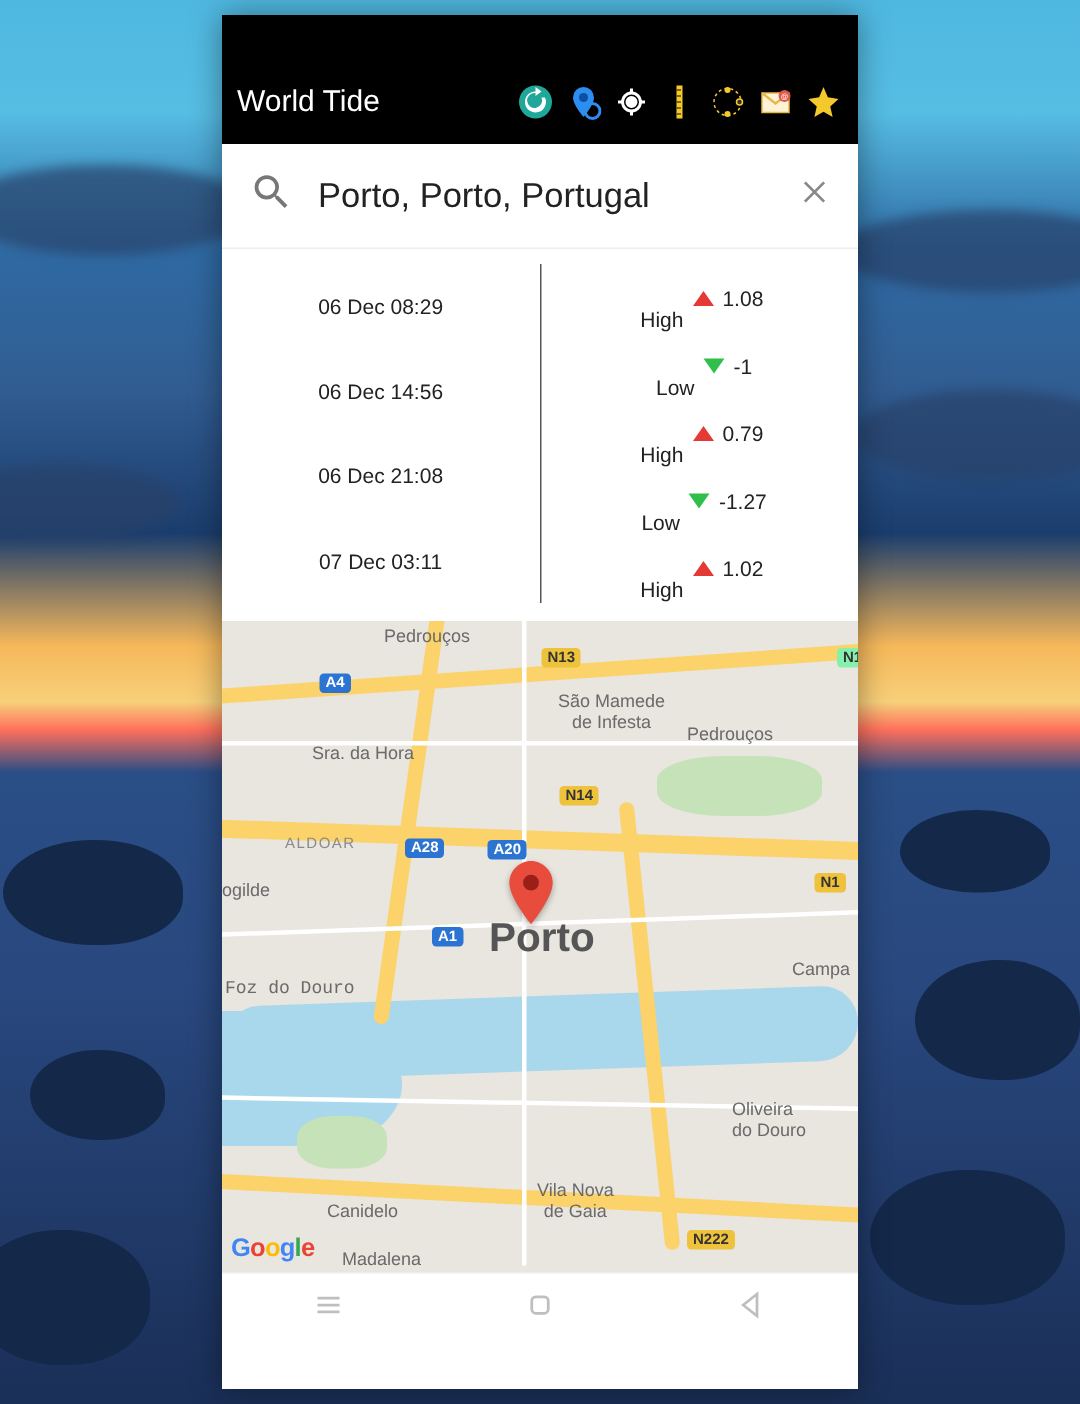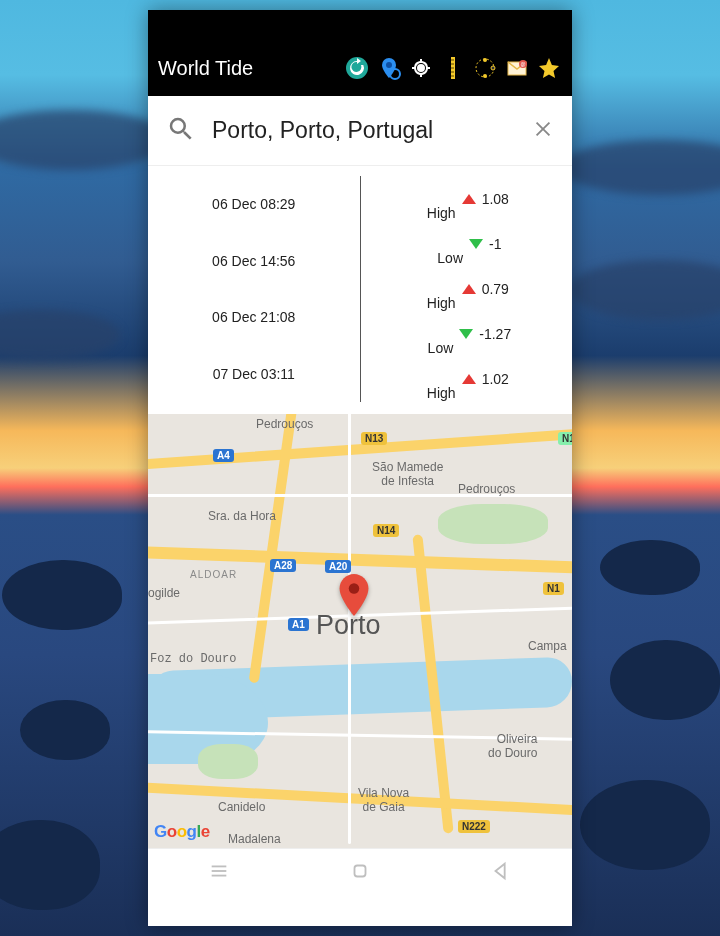--- a/index.html
+++ b/index.html
@@ -80,21 +80,21 @@
   .road-y.ry3 { left: 120px; top: -10px; width: 10px; height: 280px; transform: rotate(8deg); }
   .road-y.ry4 { left: 280px; top: 120px; width: 10px; height: 300px; transform: rotate(-6deg); }
   .road-y.ry5 { left: -20px; top: 380px; width: 470px; height: 10px; transform: rotate(3deg); }
   .road-w.rw1 { left: -20px; top: 80px; width: 470px; height: 3px; }
   .road-w.rw2 { left: 200px; top: -10px; width: 3px; height: 440px; }
   .road-w.rw3 { left: -20px; top: 200px; width: 470px; height: 3px; transform: rotate(-2deg); }
   .road-w.rw4 { left: -20px; top: 320px; width: 470px; height: 3px; transform: rotate(1deg); }
 
   .shield { position:absolute; background:#2b74d1; color:#fff; font-size:10px; font-weight:bold; padding:1px 4px; border-radius:3px; }
   .map-label { position: absolute; font-size: 12px; color: #6a6a6a; white-space: nowrap; }
-  .map-label.small { font-size: 10px; color: #8a8a8a; letter-spacing: 1px; margin-top: 12px; }
+  .map-label.small { font-size: 10px; color: #8a8a8a; letter-spacing: 1px; }
   .map-city { position: absolute; font-size: 27px; color: #555; font-weight: 400; }
   .marker { position: absolute; }
   .marker svg { width: 32px; height: 42px; filter: drop-shadow(0 2px 2px rgba(0,0,0,0.3)); }
   .google-logo { position: absolute; left: 6px; bottom: 6px; font-size: 17px; font-weight: bold; letter-spacing: -0.5px; }
   .google-logo span:nth-child(1){color:#4285F4;} .google-logo span:nth-child(2){color:#EA4335;}
   .google-logo span:nth-child(3){color:#FBBC05;} .google-logo span:nth-child(4){color:#4285F4;}
   .google-logo span:nth-child(5){color:#34A853;} .google-logo span:nth-child(6){color:#EA4335;}
 
   .navbar {
     height: 48px; display:flex; align-items:center; justify-content:space-around;
@@ -252,31 +252,31 @@
     <div class="shield" style="left:140px; top:204px;">A1</div>
     <div class="shield" style="left:200px; top:18px; background:#efc23c; color:#333;margin-left:13px;">N13</div>
     <div class="shield" style="left:378px; top:18px; background:#86efac; color:#333;margin-left:32px;">N105</div>
     <div class="shield" style="left:225px; top:110px; background:#efc23c; color:#333;">N14</div>
     <div class="shield" style="left:395px; top:168px; background:#efc23c; color:#333;">N1</div>
     <div class="shield" style="left:310px; top:406px; background:#efc23c; color:#333;">N222</div>
 
     <div class="map-label" style="left:108px; top:3px;">Pedrouços</div>
     <div class="map-label" style="left:224px; top:46px; text-align:center;">São Mamede<br>de Infesta</div>
     <div class="map-label" style="left:310px; top:68px;">Pedrouços</div>
-    <div class="map-label" style="left:60px; top:95px;">Sra. da Hora</div>
+    <div class="map-label" style="left:60px; top:81px;">Sra. da Hora</div>
     <div class="map-label small" style="left:42px; top:143px;">ALDOAR</div>
     <div class="map-label" style="left:0px; top:172px;">ogilde</div>
     <div class="map-label" style="left:2px; top:238px;font-family:Liberation Mono, monospace;">Foz do Douro</div>
     <div class="map-label" style="left:380px; top:225px;">Campa</div>
     <div class="map-label" style="left:70px; top:386px;">Canidelo</div>
     <div class="map-label" style="left:210px; top:372px; text-align:center;">Vila Nova<br>de Gaia</div>
-    <div class="map-label" style="left:340px; top:318px; text-align:right;">Oliveira<br>do Douro</div>
+    <div class="map-label" style="left:340px; top:318px; text-align:left;">Oliveira<br>do Douro</div>
     <div class="map-label" style="left:80px; top:418px;text-align:center;">Madalena</div>
 
-    <div class="map-city" style="left:168px; top:196px;">Porto</div>
+    <div class="map-city" style="left:178px; top:196px;font-weight:bold;">Porto</div>
 
     <div class="marker" style="left:190px; top:160px;">
       <svg viewBox="0 0 24 32">
           <path d="M12 0C6 0 1 5 1 11c0 8 11 21 11 21s11-13 11-21C23 5 18 0 12 0z" fill="#e74c3c"></path>
           <circle cx="12" cy="11" r="4" fill="#9a1f16"></circle>
         </svg>
     </div>
 
     <div class="google-logo">
       <span>G</span><span>o</span><span>o</span><span>g</span><span>l</span><span>e</span>

